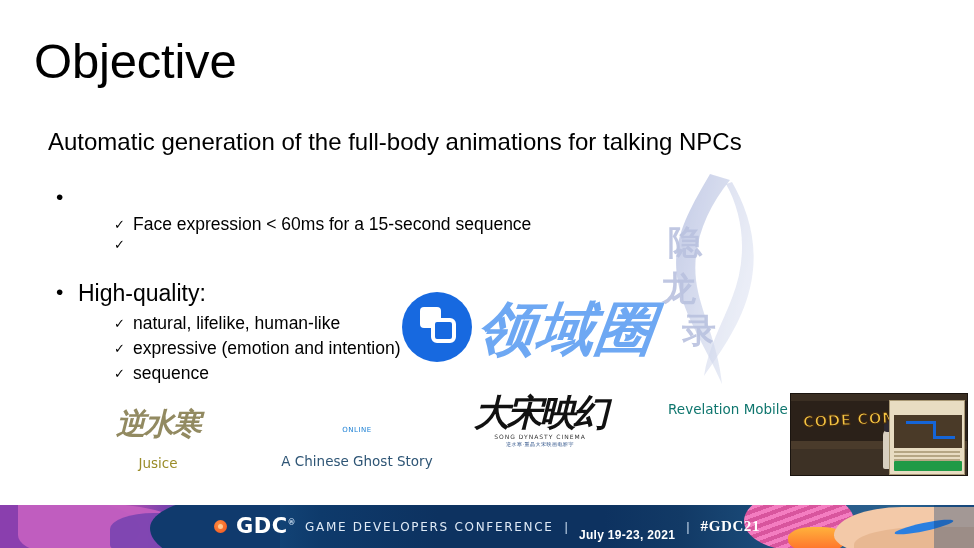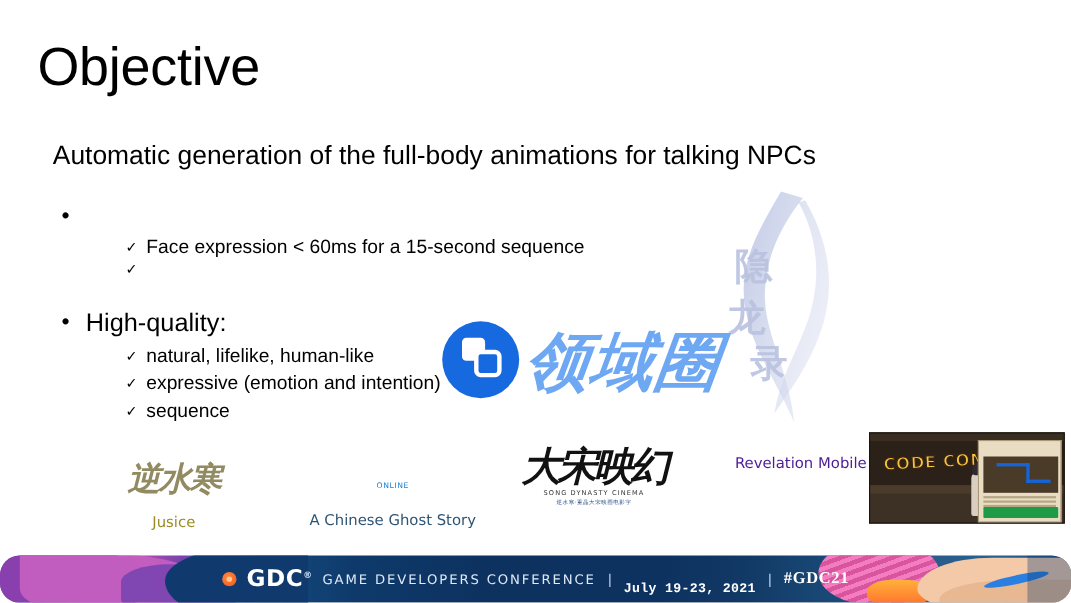--- a/index.html
+++ b/index.html
@@ -130,42 +130,42 @@
     line-height: 1;
     font-style: italic;
     transform: skewX(-7deg);
     position: relative;
     top: 2px;
   }
 
   
   .logos {
     position: absolute;
-    left: 0px; top: 402px;
+    left: 0px; top: 390px;
     width: 942px; height: 95px;
   }
   .logo-cell {
     position: absolute;
     text-align: center;
   }
   .logo-art {
     height: 52px;
     display: flex;
     align-items: center;
     justify-content: center;
   }
   .logo-cap {
     margin-top: 5px;
     font-size: 13.5px;
     font-family: "DejaVu Sans", sans-serif;
     white-space: nowrap;
   }
   .cap-jusice      { color: #9a8c28; }
   .cap-ghost       { color: #2e5575; }
-  .cap-revelation  { color: #4c1d95; text-align: center; }
+  .cap-revelation  { color: #0f766e; text-align: center; }
 
   .cjk {
     font-family: "DejaVu Sans", sans-serif;
     font-weight: 700;
     line-height: 1;
     white-space: nowrap;
   }
   .cjk-justice { font-size: 30px; color: #8d8459; letter-spacing: -2px; font-style: italic; opacity: .95; }
   .cjk-ghost   { font-size: 33px; color: #1a7fd4; letter-spacing: -3px; font-style: italic; }
   .cjk-song    { font-size: 36px; color: #111111; letter-spacing: -3px; font-style: italic; }
@@ -246,21 +246,20 @@
     width: 974px; height: 43px;
     background: linear-gradient(90deg,
       #7b3fa0 0%, #8e44ad 4%, #c655b5 9%,
       #b04fb0 13%, #7a42ad 17%,
       #2f6fa8 21%, #154a7e 25%,
       #0e3a6b 33%, #0d3260 45%,
       #0d3260 62%,
       #123a66 70%, #1a4a78 78%,
       #2a5c8a 86%, #27608f 93%, #1c4d80 100%);
     overflow: hidden;
-    border-radius: 18px;
   }
   .f-blob { position: absolute; pointer-events: none; }
   .f-purple-1 {
     left: -10px; top: -6px; width: 150px; height: 56px;
     background: #8a3fae; border-radius: 0 60% 40% 0 / 0 60% 50% 0;
   }
   .f-purple-2 {
     left: 18px; top: -2px; width: 165px; height: 48px;
     background: #c45fc0; border-radius: 0 70% 30% 20% / 0 60% 60% 40%;
     opacity: .92;
@@ -330,21 +329,21 @@
     font-size: 8px; vertical-align: super; font-weight: 700;
     color: #cfe2f5;
   }
   .gdc-tag {
     font-family: "DejaVu Sans", sans-serif;
     font-size: 12px; color: #dfeaf6;
     letter-spacing: 1.7px; font-weight: 400;
   }
   .gdc-sep { color: #c2d6ea; font-size: 13px; margin: 0 2px; }
   .gdc-date {
-    font-family: Liberation Mono, monospace;
+    font-family: Liberation Sans, sans-serif;
     font-size: 12px; font-weight: 700; color: #ffffff; letter-spacing: .3px; margin-top: 16px;
   }
   .gdc-hash {
     font-family: Liberation Serif, serif;
     font-size: 15px; font-weight: 700; color: #ffffff; letter-spacing: .6px;
   }
 </style>
 </head>
 <body>
 

